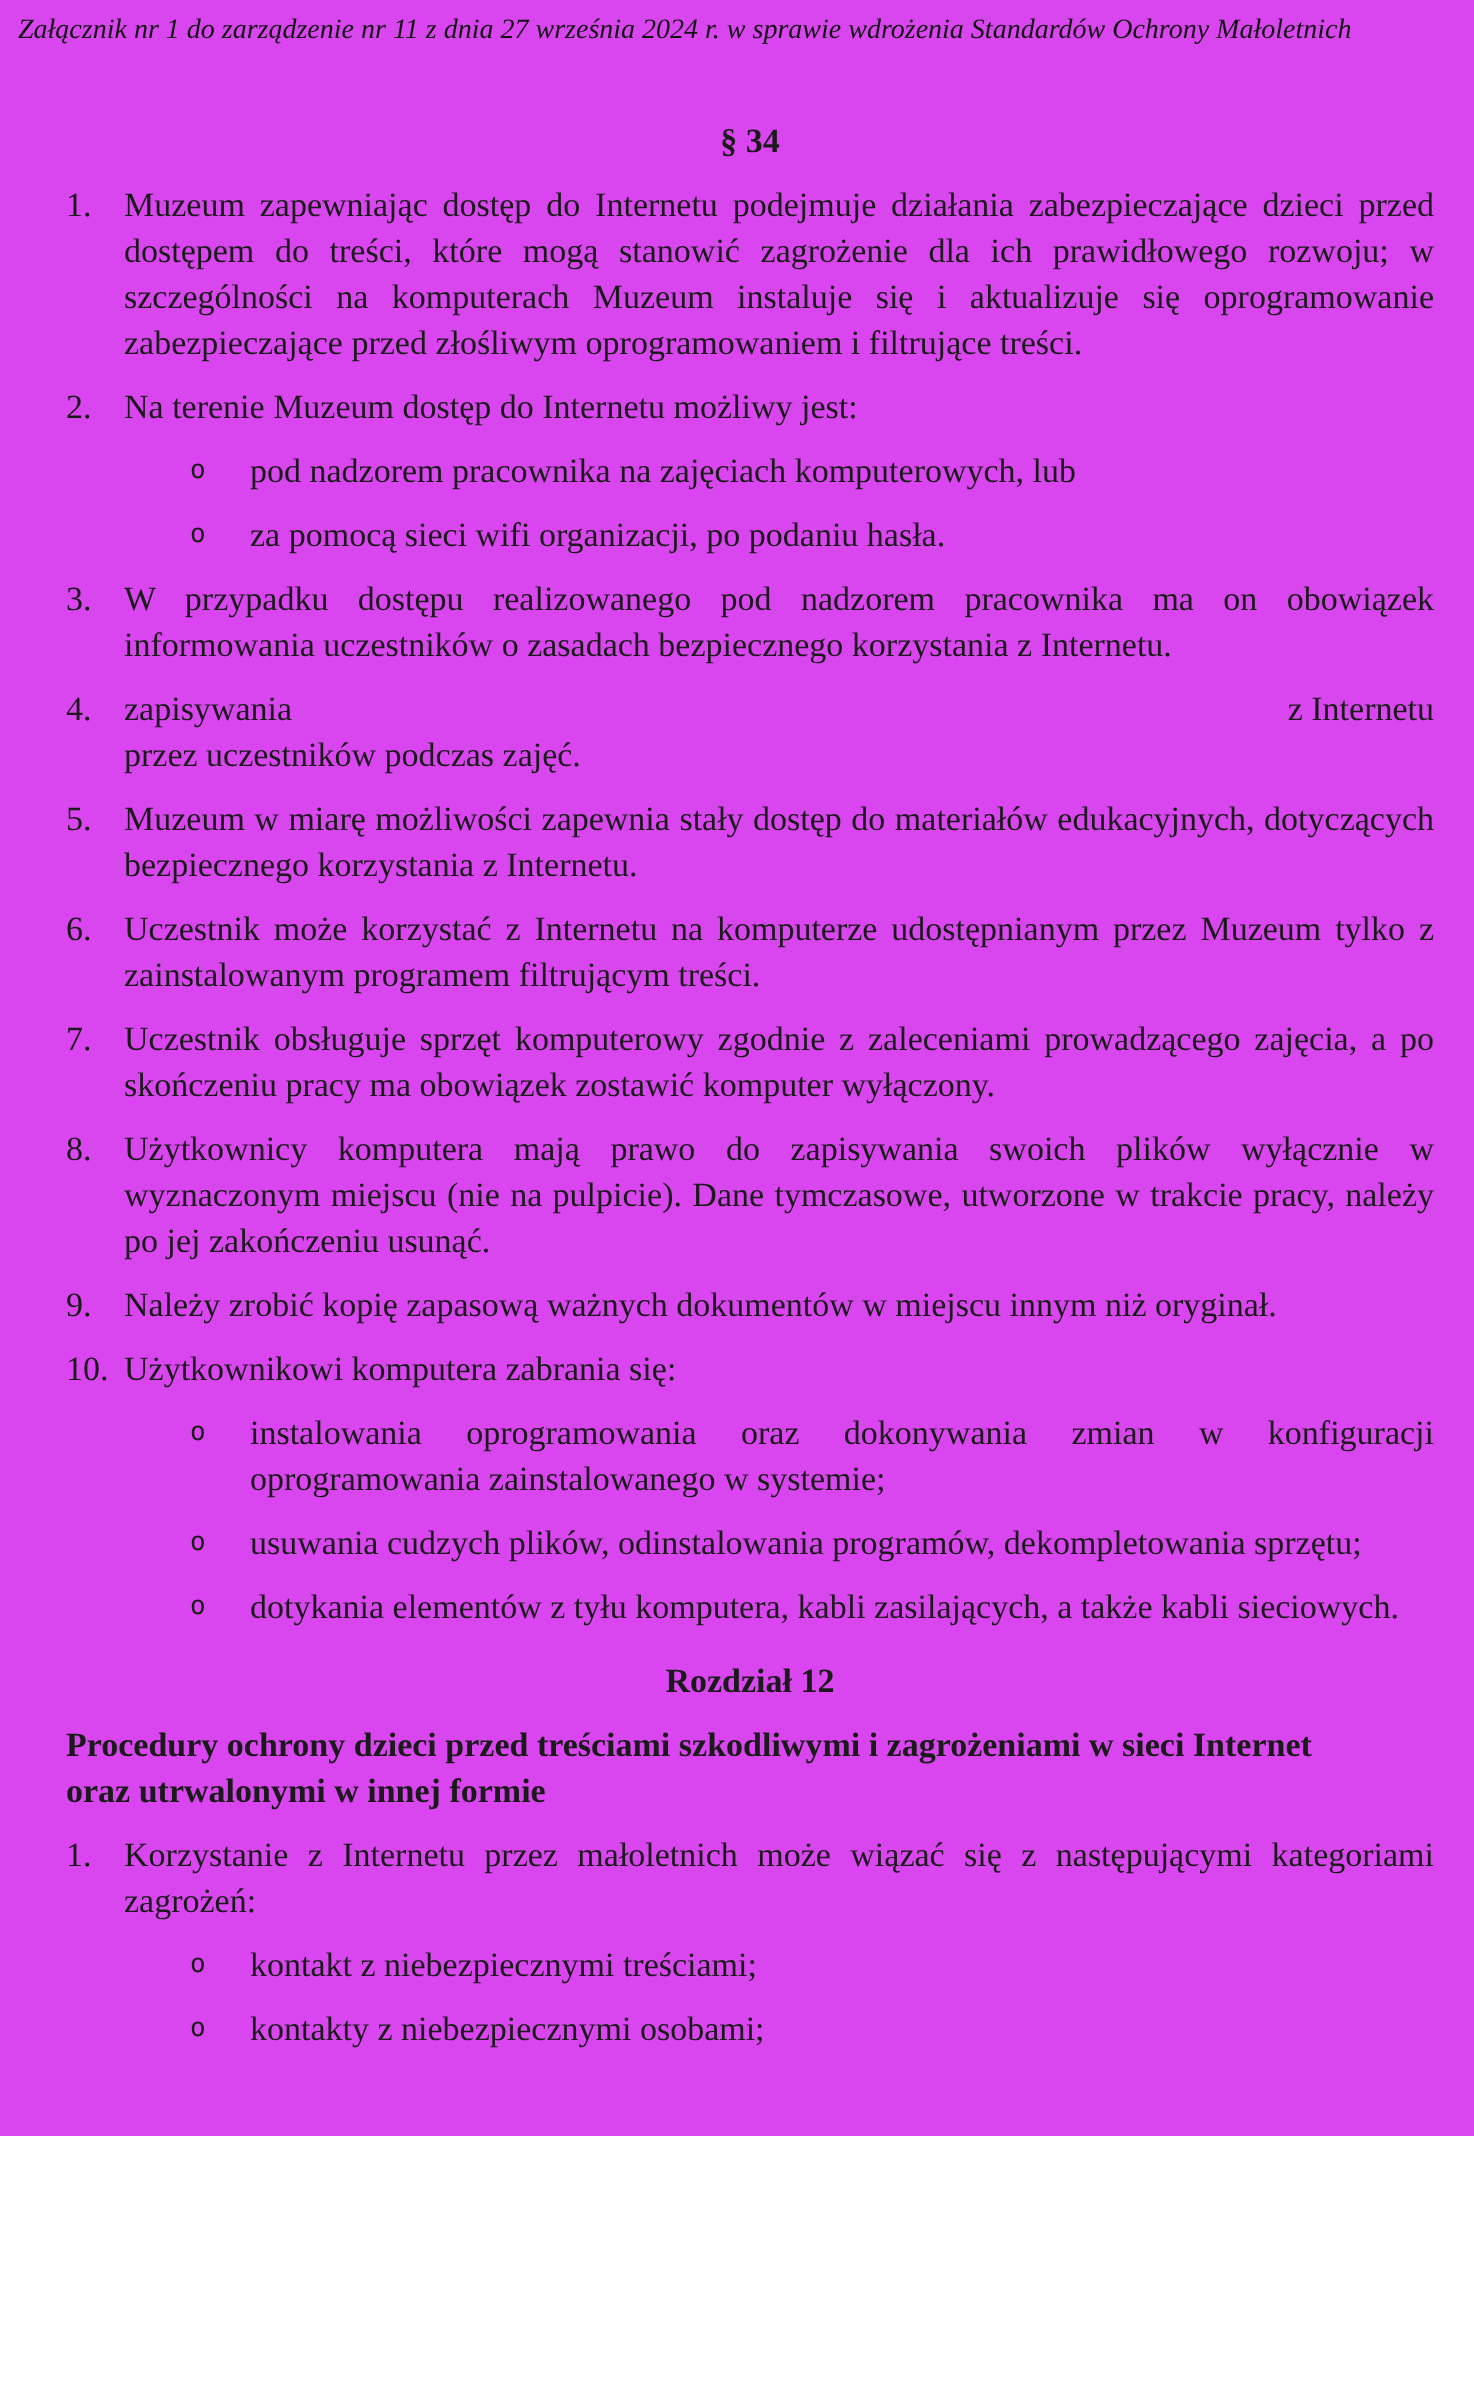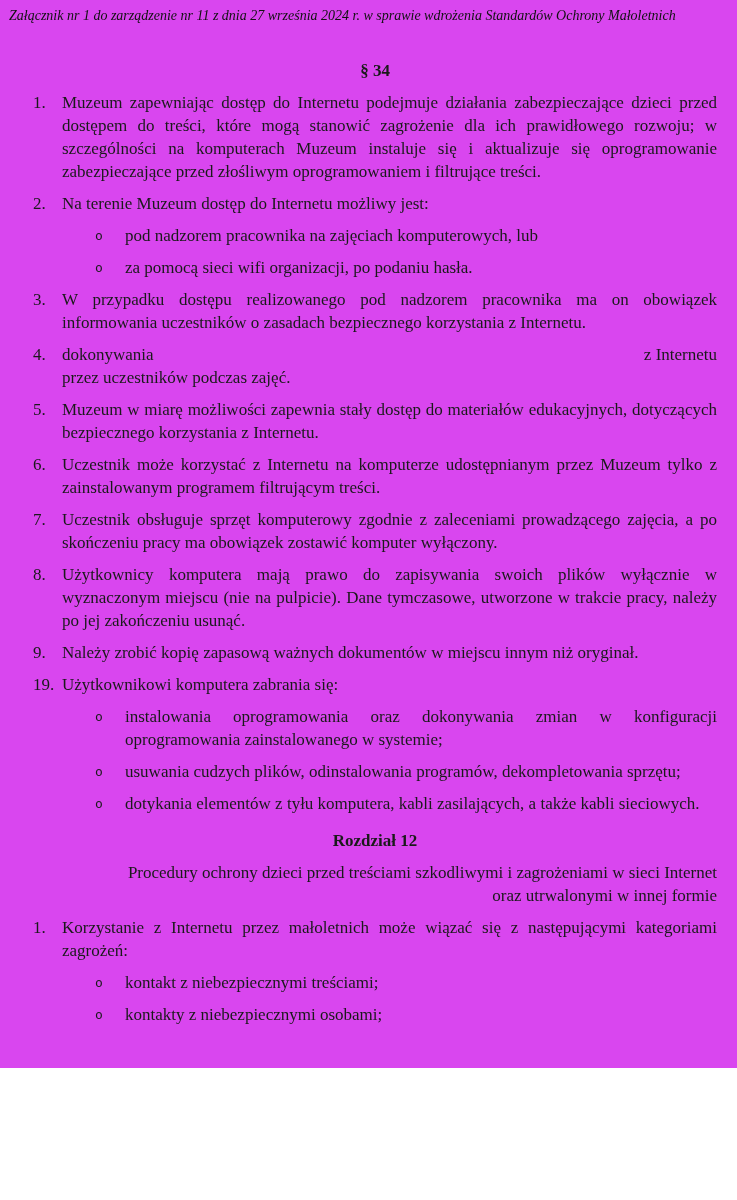--- a/index.html
+++ b/index.html
@@ -38,22 +38,22 @@
   .content .sec-head:first-child {
     margin-top: 34px;
   }
   .chap-head {
     margin-top: 14px;
     text-align: center;
     font-weight: bold;
   }
   .chap-title {
     margin-top: 9px;
-    text-align: right;
-    font-weight: normal;
+    text-align: left;
+    font-weight: bold;
     white-space: pre-line;
   }
   .item {
     display: flex;
     margin-top: 9px;
   }
   .item > .num {
     flex: 0 0 29px;
   }
   .item > .body {
@@ -114,21 +114,21 @@
         <div class="body">za pomocą sieci wifi organizacji, po podaniu hasła.</div>
       </div>
       <div class="item">
         <span class="num">3.</span>
         <div class="body">W przypadku dostępu realizowanego pod nadzorem pracownika ma on obowiązek informowania uczestników o zasadach bezpiecznego korzystania z Internetu.</div>
       </div>
       <div class="item">
         <span class="num">4.</span>
         <div class="body">
           <div class="spread-line">
-            <span>dokonywania</span>
+            <span>zapisywania</span>
             <span>z Internetu</span>
           </div>
           <div>przez uczestników podczas zajęć.</div>
         </div>
       </div>
       <div class="item">
         <span class="num">5.</span>
         <div class="body">Muzeum w miarę możliwości zapewnia stały dostęp do materiałów edukacyjnych, dotyczących bezpiecznego korzystania z Internetu.</div>
       </div>
       <div class="item">
@@ -141,21 +141,21 @@
       </div>
       <div class="item">
         <span class="num">8.</span>
         <div class="body">Użytkownicy komputera mają prawo do zapisywania swoich plików wyłącznie w wyznaczonym miejscu (nie na pulpicie). Dane tymczasowe, utworzone w trakcie pracy, należy po jej zakończeniu usunąć.</div>
       </div>
       <div class="item">
         <span class="num">9.</span>
         <div class="body">Należy zrobić kopię zapasową ważnych dokumentów w miejscu innym niż oryginał.</div>
       </div>
       <div class="item">
-        <span class="num">19.</span>
+        <span class="num">10.</span>
         <div class="body">Użytkownikowi komputera zabrania się:</div>
       </div>
       <div class="bullet">
         <span class="marker">o</span>
         <div class="body">instalowania oprogramowania oraz dokonywania zmian w konfiguracji oprogramowania zainstalowanego w systemie;</div>
       </div>
       <div class="bullet">
         <span class="marker">o</span>
         <div class="body">usuwania cudzych plików, odinstalowania programów, dekompletowania sprzętu;</div>
       </div>

